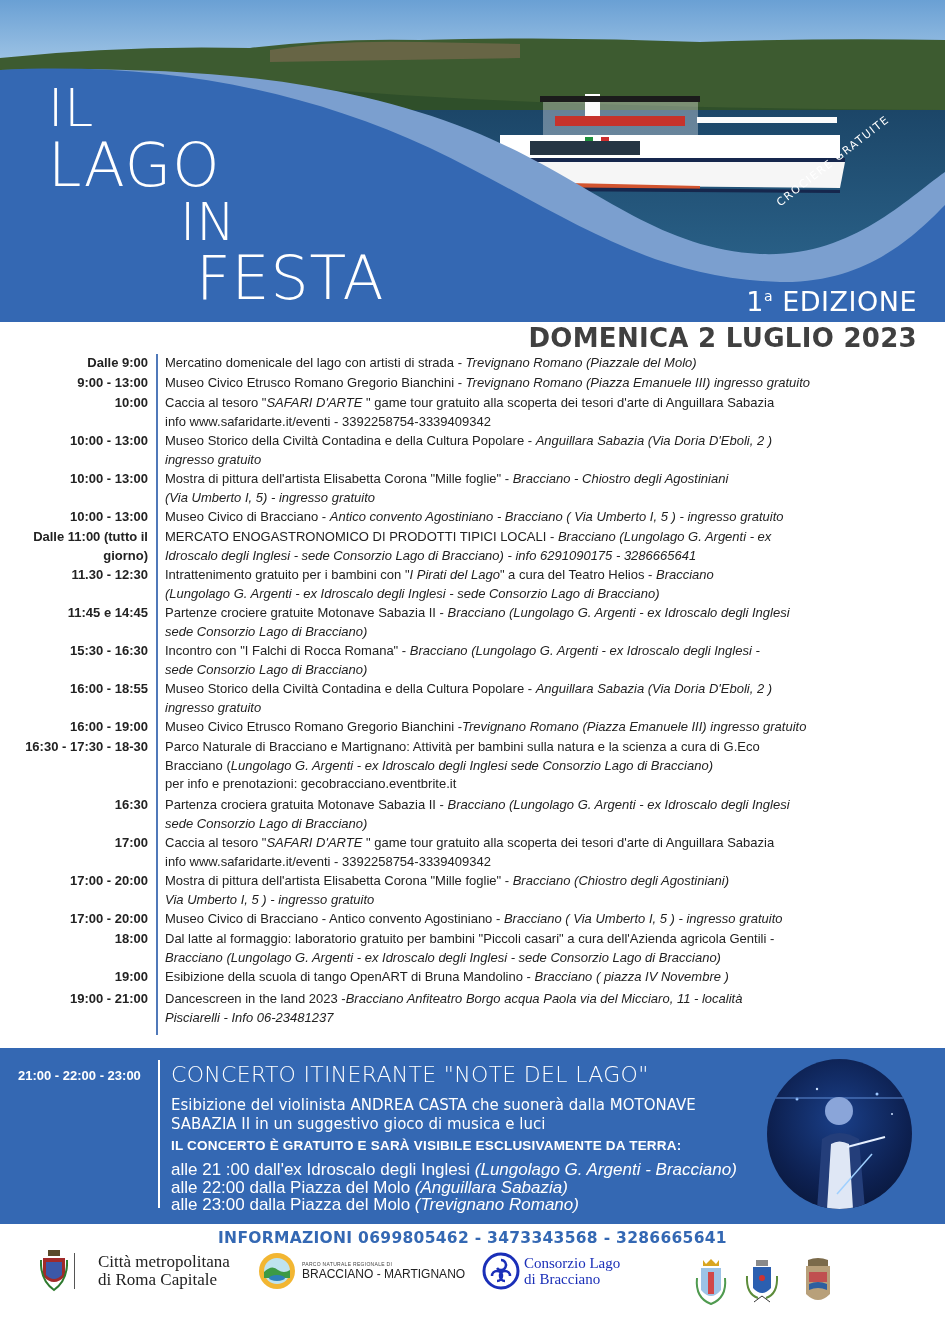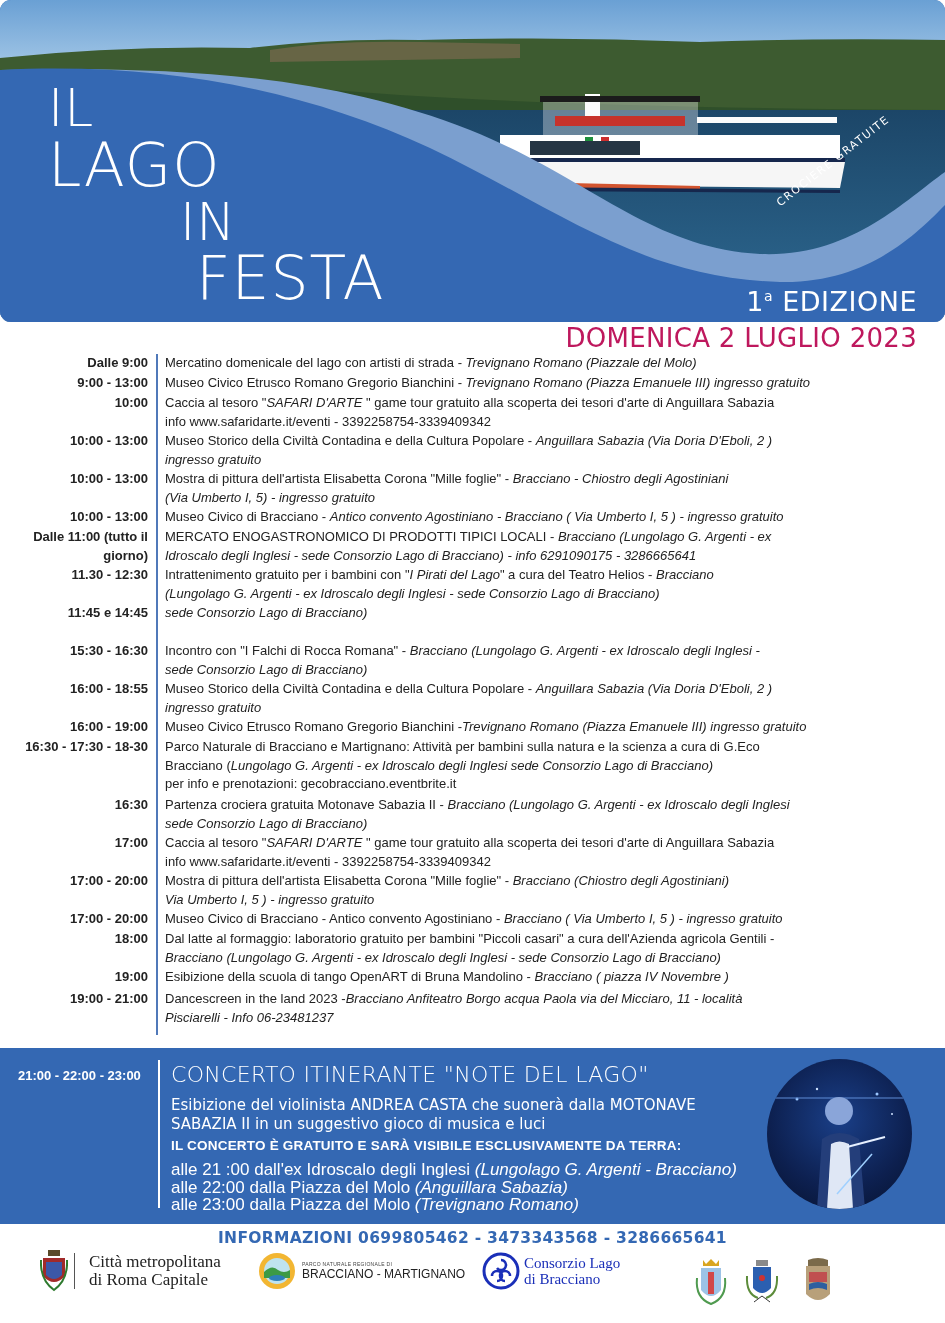--- a/index.html
+++ b/index.html
@@ -1,32 +1,32 @@
 <!DOCTYPE html>
 <html><head>
 <meta charset="utf-8">
 <style>
   * { box-sizing: border-box; margin: 0; padding: 0; }
   html, body { width: 945px; height: 1323px; background: #ffffff; overflow: hidden; }
   body { font-family: "Liberation Sans", sans-serif; color: #222; position: relative; }
 
   
-  .hero { position: absolute; left: 0; top: 0; width: 945px; height: 322px; overflow: hidden; background: #3468b3; border-radius: 11px; }
+  .hero { position: absolute; left: 0; top: 0; width: 945px; height: 322px; overflow: hidden; background: #3468b3; }
   .hero-photo { position: absolute; left: 0; top: 0; width: 945px; height: 322px; }
   .hero-title { position: absolute; color: #ffffff; font-family: "DejaVu Sans", sans-serif; font-weight: 300; letter-spacing: 1px; line-height: 1; }
   .t-il   { left: 48px;  top: 82px;  font-size: 52px; }
   .t-lago { left: 48px;  top: 135px; font-size: 60px; }
   .t-in   { left: 180px; top: 196px; font-size: 52px; }
   .t-festa{ left: 196px; top: 248px; font-size: 60px; }
   .hero-edition { position: absolute; right: 28px; top: 286px; color: #ffffff; font-size: 27px; font-family: "DejaVu Sans", sans-serif; letter-spacing: 0.5px; margin-left: 40px; }
   .hero-edition sup { font-size: 14px; vertical-align: 10px; }
   .hero-cruise { position: absolute; left: 782px; top: 196px; color: #ffffff; font-size: 11px; letter-spacing: 1.5px; transform: rotate(-38deg); transform-origin: left bottom; font-family: "DejaVu Sans", sans-serif; white-space: nowrap; }
 
   
-  .date-line { position: absolute; right: 28px; top: 323px; color: #be185d; font-size: 26px; font-weight: normal; font-family: "DejaVu Sans", sans-serif; letter-spacing: 0.3px; }
+  .date-line { position: absolute; right: 28px; top: 323px; color: #404040; font-size: 26px; font-weight: bold; font-family: "DejaVu Sans", sans-serif; letter-spacing: 0.3px; }
 
   
   .schedule { position: absolute; left: 0; top: 354px; width: 945px; }
   .schedule::before { content: ""; position: absolute; left: 156px; top: 0; width: 2px; height: 681px; background: #5079b9; }
   .row { position: absolute; left: 0; width: 945px; font-size: 13px; line-height: 18.5px; }
   .row .time { position: absolute; left: 0; width: 148px; text-align: right; font-weight: bold; color: #222; }
   .row .desc { position: absolute; left: 165px; width: 770px; color: #222; }
   .desc i { font-style: italic; }
 
   
@@ -39,21 +39,21 @@
   .concert-stops { position: absolute; left: 171px; top: 113px; font-size: 17px; line-height: 17.5px; }
   .concert-stops i { font-style: italic; }
   .concert-photo { position: absolute; left: 767px; top: 11px; width: 145px; height: 150px; border-radius: 50%; overflow: hidden; background: radial-gradient(circle at 50% 40%, #1a3f88 0%, #0d2050 60%, #06112c 100%); }
 
   
   .footer-bar { position: absolute; left: 0; top: 1220px; width: 945px; height: 4px; background: #3468b3; }
   .info-line { position: absolute; left: 0; top: 1229px; width: 945px; text-align: center; color: #3468b3; font-size: 15.5px; font-weight: bold; letter-spacing: 0.3px; font-family: "DejaVu Sans", sans-serif; }
   .logo { position: absolute; top: 1252px; }
   .logo-text-serif { font-family: "Liberation Serif", serif; }
   .logo-cmrc { left: 40px; top: 1250px; display: flex; align-items: center; }
-  .logo-cmrc .txt { font-size: 17px; line-height: 18px; color: #222; border-left: 1px solid #555; padding-left: 14px; margin-left: 6px; }
+  .logo-cmrc .txt { font-size: 17px; line-height: 18px; color: #222; border-left: 1px solid #555; padding-left: 23px; margin-left: 6px; }
   .logo-parco { left: 258px; display: flex; align-items: center; }
   .logo-parco .small { font-size: 5px; color: #444; letter-spacing: 0.3px; }
   .logo-parco .big { font-size: 12px; font-weight: normal; color: #222; }
   .logo-consorzio { left: 482px; display: flex; align-items: center; }
   .logo-consorzio .txt { font-size: 15px; line-height: 16px; color: #1a2fb8; margin-left: 4px; }
   .crest { position: absolute; top: 1258px; }
 </style>
 </head>
 <body>
 
@@ -159,20 +159,21 @@
     <div class="row" style="top: 212px;">
       <div class="time">11.30 - 12:30</div>
       <div class="desc">
         <div><span>Intrattenimento gratuito per i bambini con "</span><i>I Pirati del Lago</i><span>" a cura del Teatro Helios - </span><i>Bracciano</i></div>
         <div><i>(Lungolago G. Argenti - ex Idroscalo degli Inglesi - sede Consorzio Lago di Bracciano)</i></div>
       </div>
     </div>
     <div class="row" style="top: 250px;">
       <div class="time">11:45 e 14:45</div>
       <div class="desc">
+        <div><span>Partenze crociere gratuite Motonave Sabazia II - </span><i>Bracciano (Lungolago G. Argenti - ex Idroscalo degli Inglesi</i></div>
         <div><i>sede Consorzio Lago di Bracciano)</i></div>
       </div>
     </div>
     <div class="row" style="top: 288px;">
       <div class="time">15:30 - 16:30</div>
       <div class="desc">
         <div><span>Incontro con  "I Falchi di Rocca Romana" - </span><i>Bracciano (Lungolago G. Argenti - ex Idroscalo degli Inglesi -</i></div>
         <div><i>sede Consorzio Lago di Bracciano)</i></div>
       </div>
     </div>

